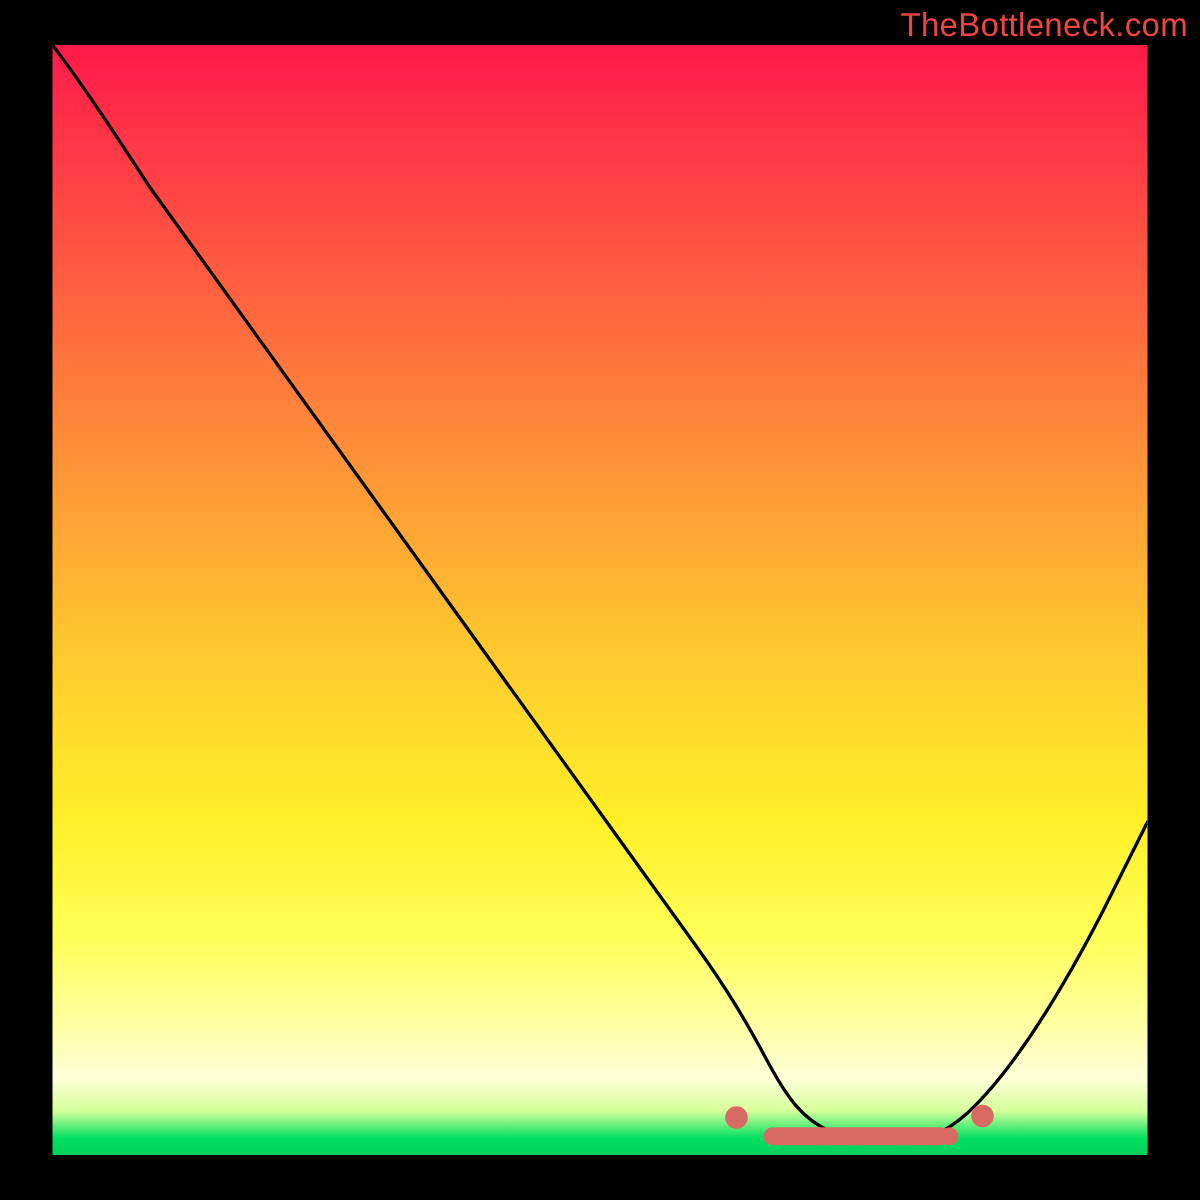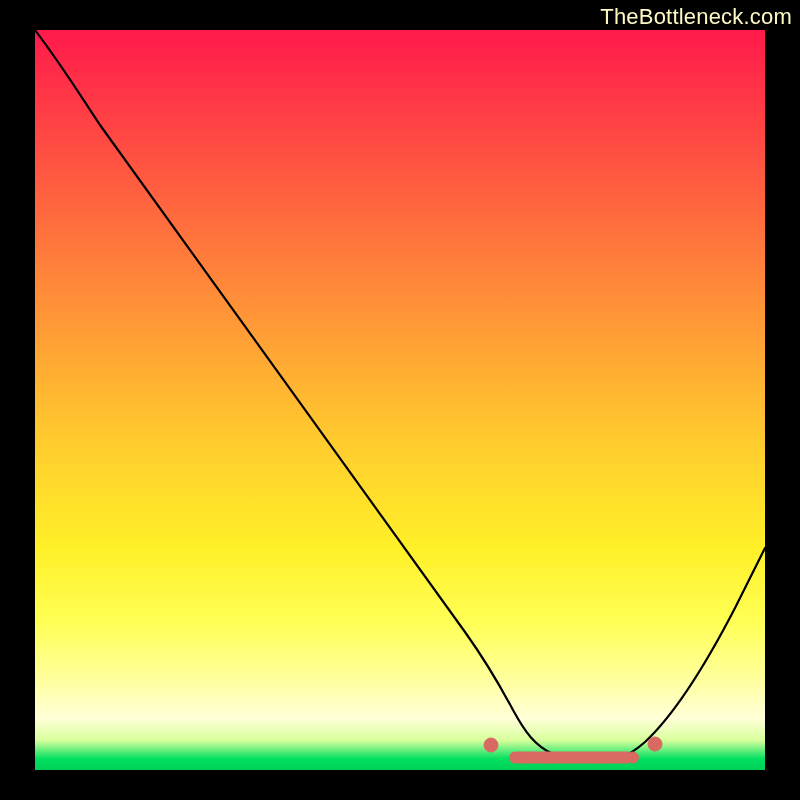--- a/index.html
+++ b/index.html
@@ -38,21 +38,21 @@
       #ffffd8 93%,
       #d7ff9b 96%,
       #00e060 98.5%,
       #00d058 100%
     );
   }
   .watermark {
     position: absolute;
     top: 4px;
     right: 8px;
-    color: #fef9c3;
+    color: #ef4444;
     font-size: 22px;
     font-weight: 500;
     letter-spacing: 0.2px;
   }
   svg.curve {
     position: absolute;
     left: 0;
     top: 0;
     width: 730px;
     height: 740px;

